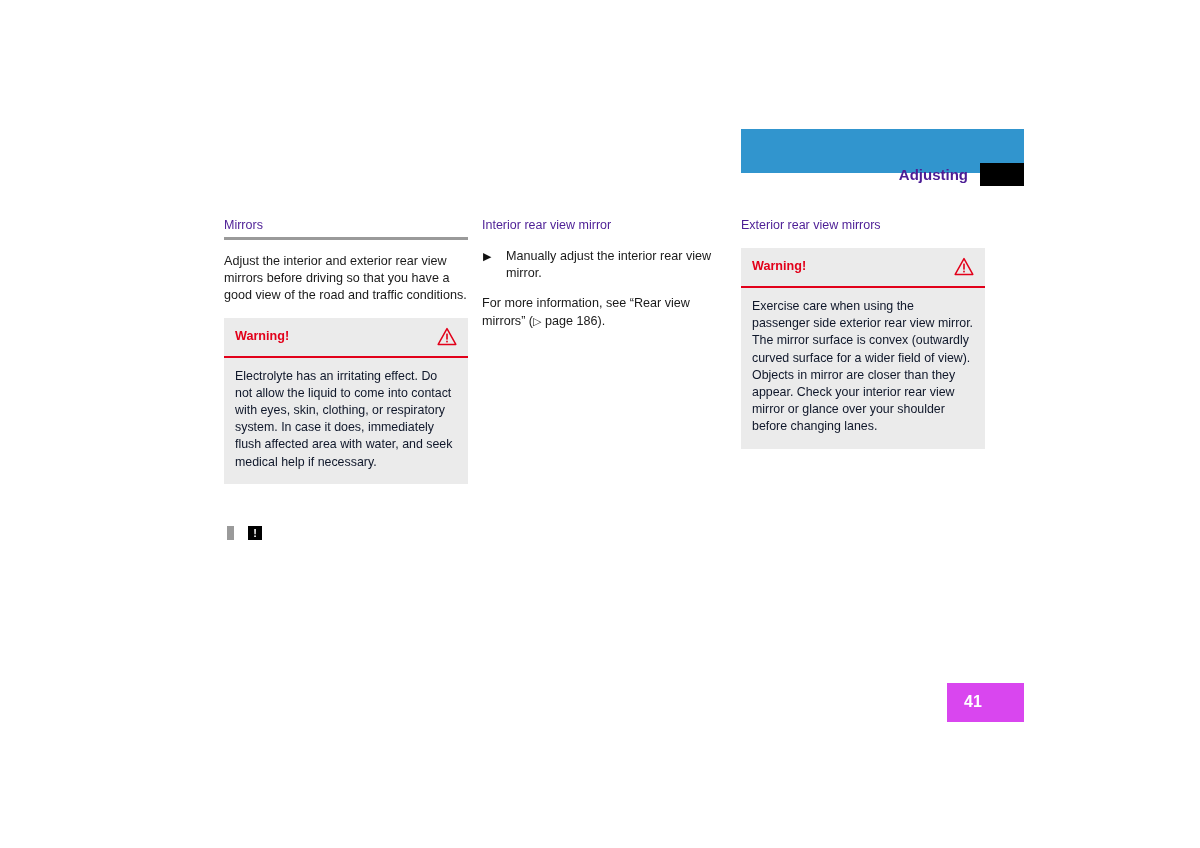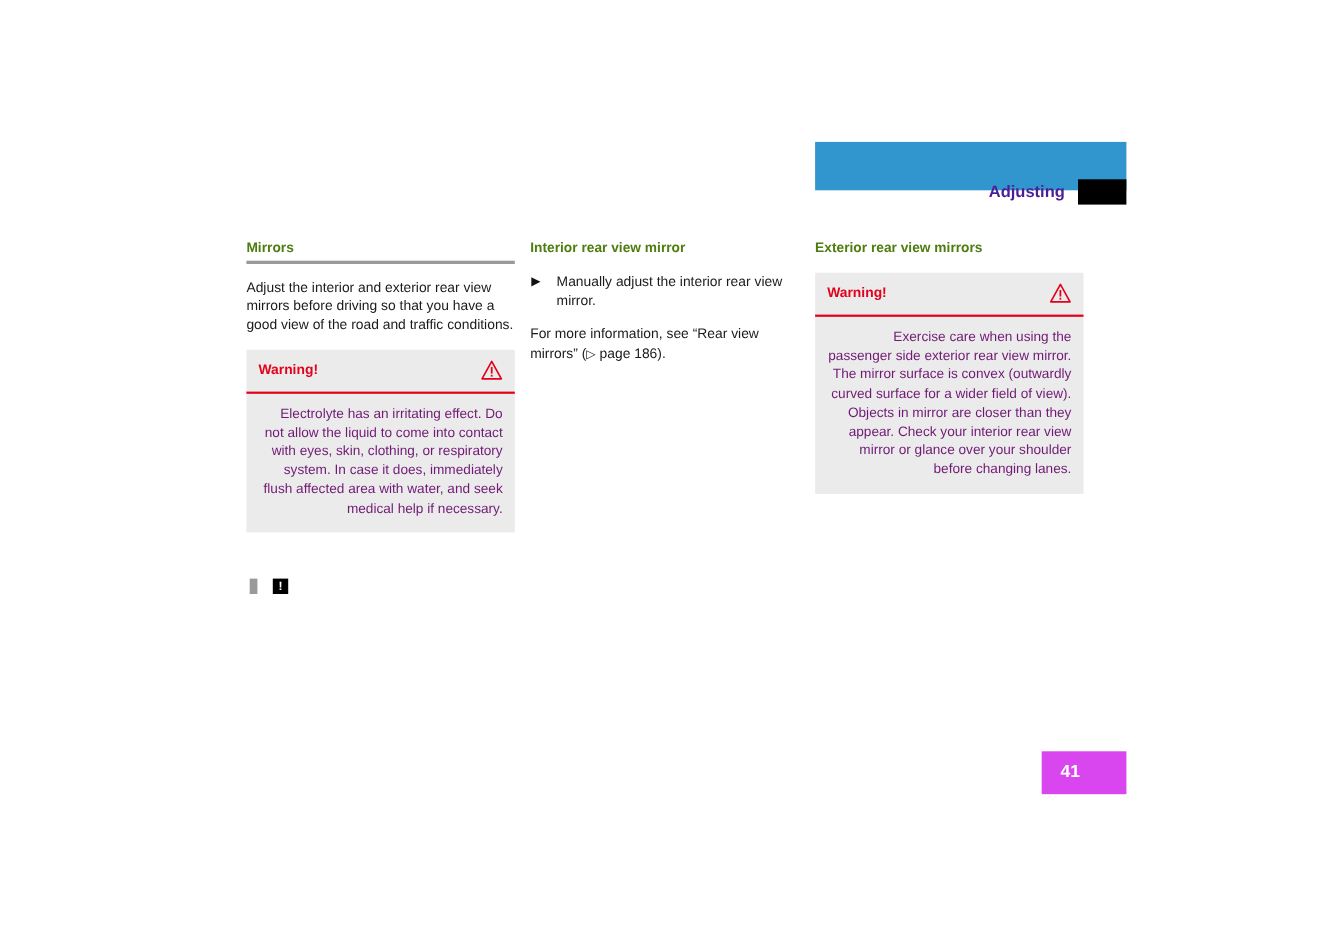--- a/index.html
+++ b/index.html
@@ -68,22 +68,22 @@
     top: 218px;
     width: 244px;
   }
   #column-1 { left: 224px; }
   #column-2 { left: 482px; }
   #column-3 { left: 741px; }
 
   
   .section-heading {
     font-size: 12.5px;
-    font-weight: bold;
-    color: #4d7c0f;
+    font-weight: normal;
+    color: #4c1d95;
     line-height: 15px;
     margin: 0 0 4px 0;
   }
   .heading-rule {
     height: 3px;
     background: #9a9a9a;
     margin: 0 0 13px 0;
   }
   .heading-gap {
     height: 11px;
@@ -156,23 +156,22 @@
     height: 2px;
     background: #e2001a;
     margin: 0 0 0 0;
   }
   .warning-body {
     padding: 10px 11px 13px 11px;
   }
   .warning-body p {
     font-size: 12.4px;
     line-height: 17.2px;
-    color: #701a75;
+    color: #0f172a;
     margin: 0 0 13px 0;
-    text-align: right;
   }
   .warning-body p:last-child { margin-bottom: 0; }
 
   
   .note-box {
     position: relative;
     padding-left: 24px;
     margin: 0;
   }
   .note-bar {

